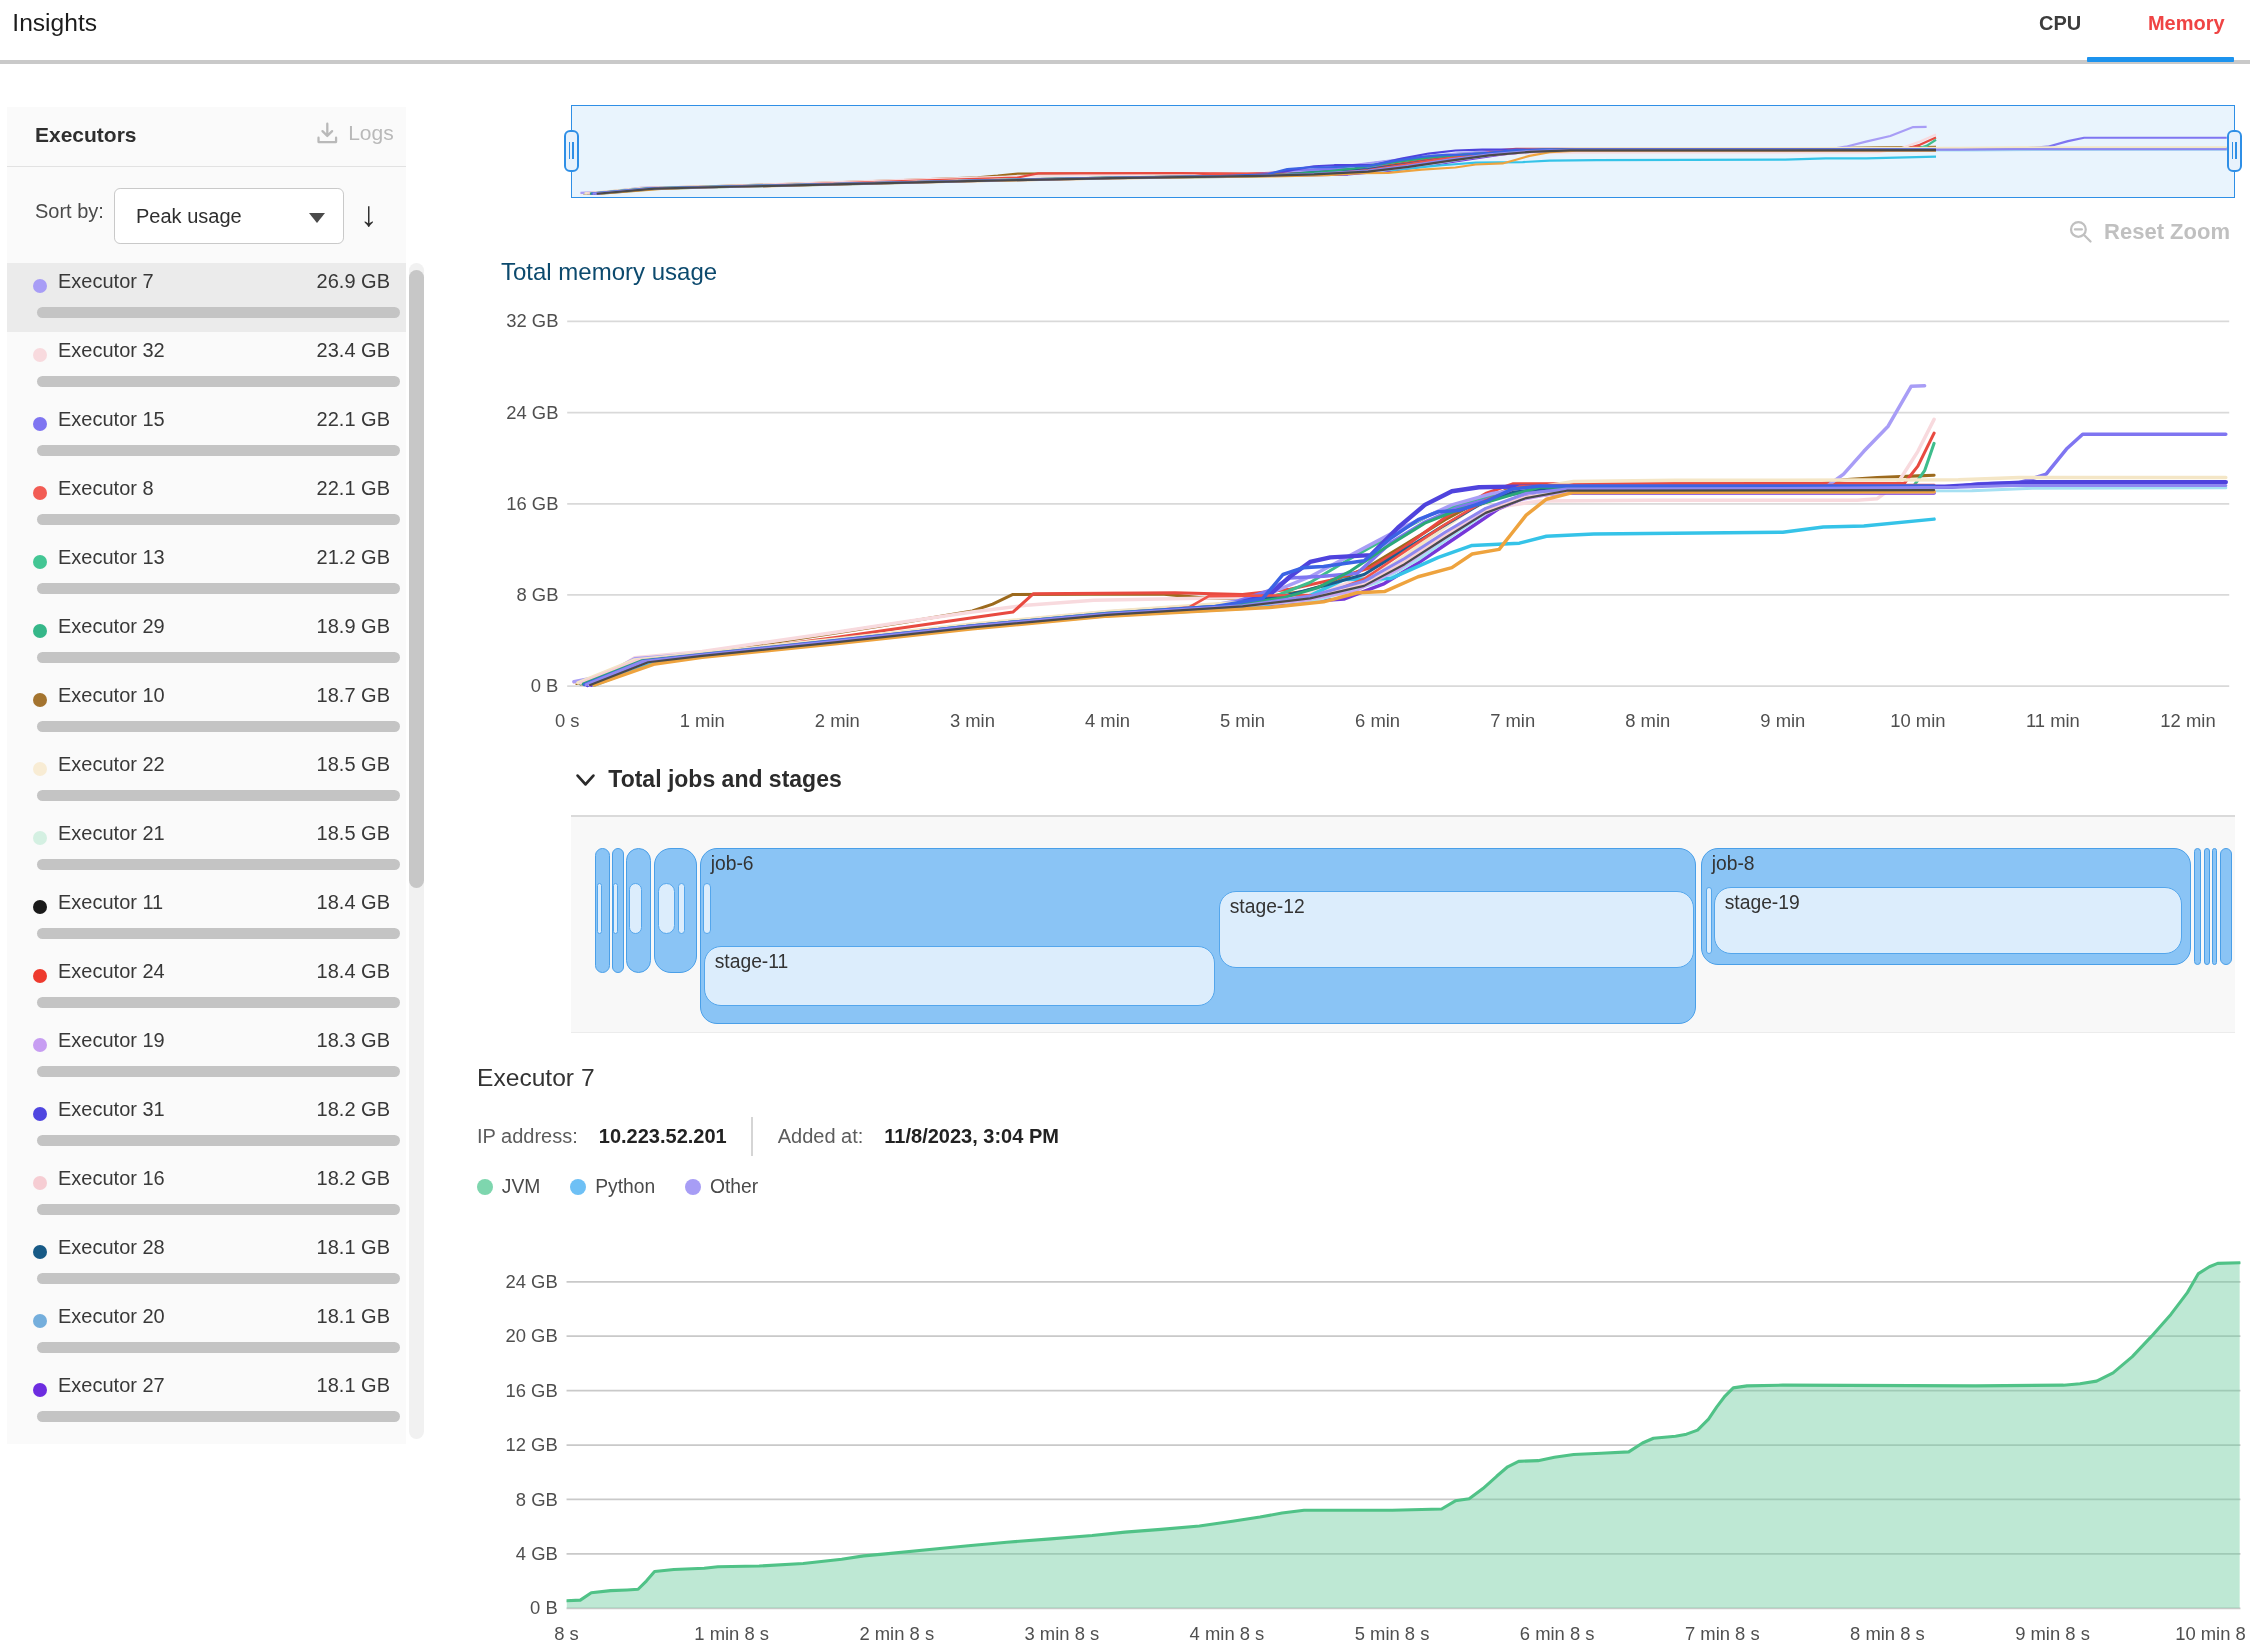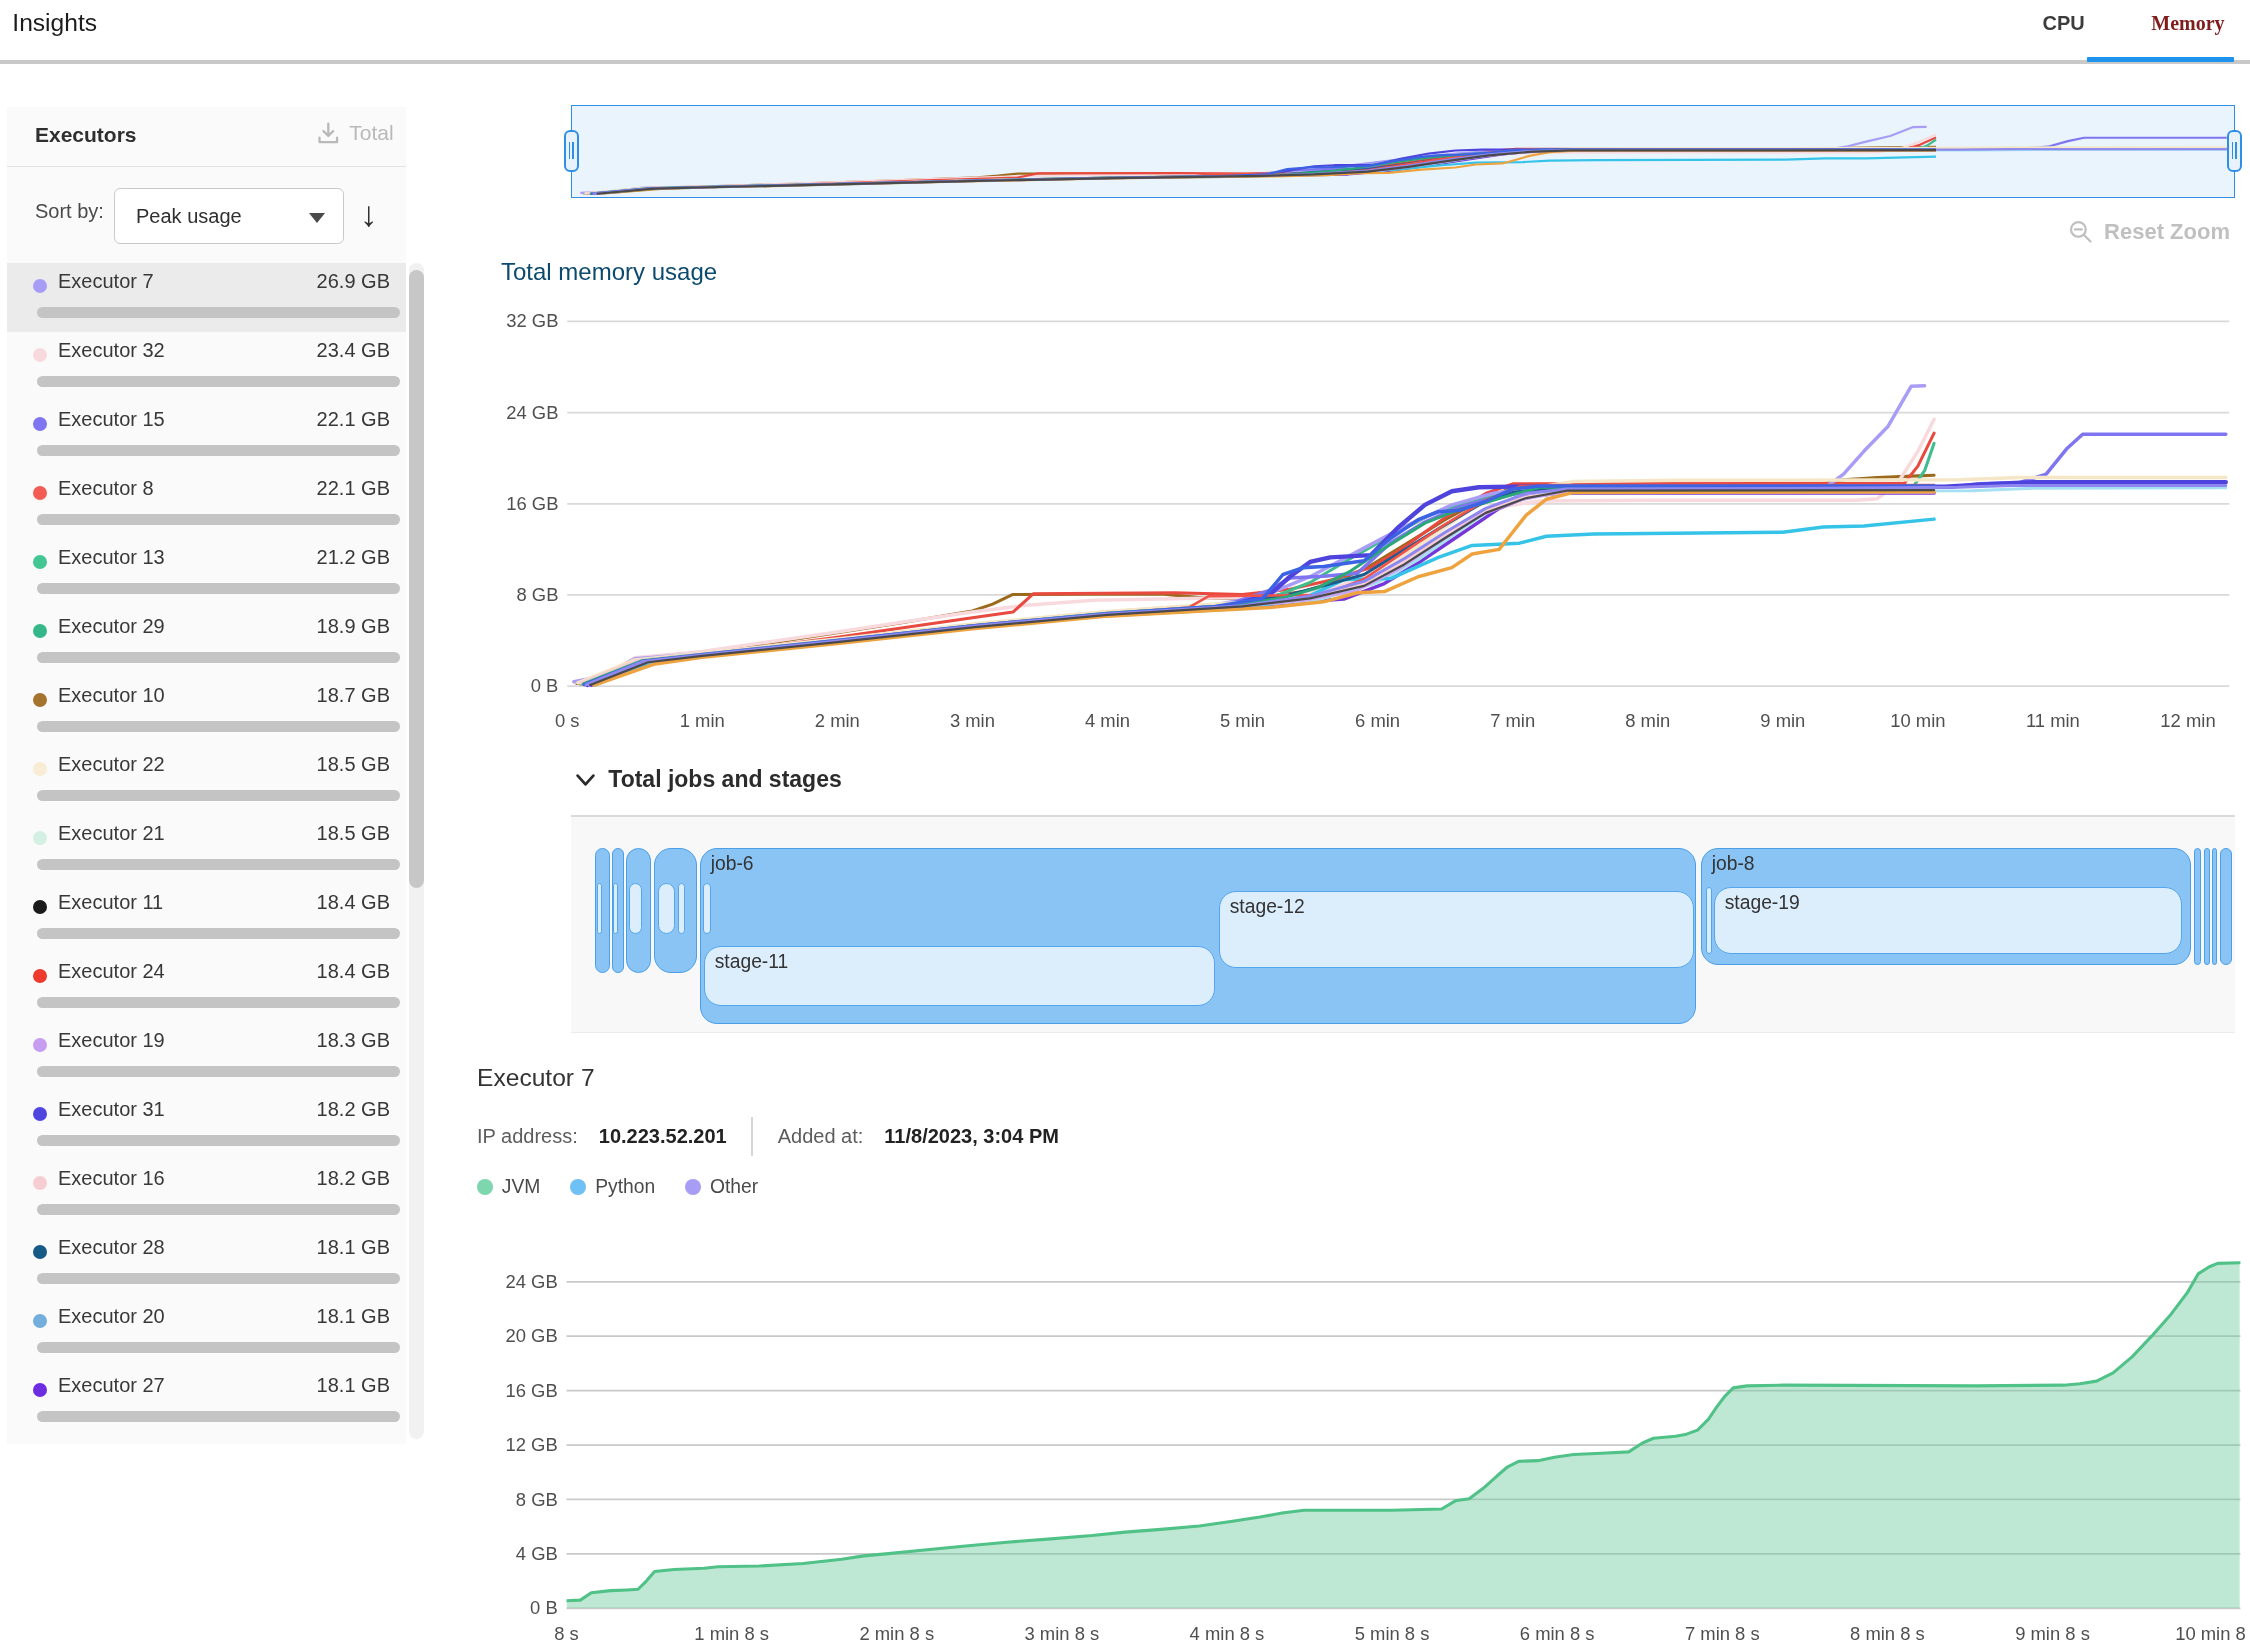--- a/index.html
+++ b/index.html
@@ -5,21 +5,21 @@
   * { margin:0; padding:0; box-sizing:border-box; }
   html,body { background:#fff; }
   body { font-family:"Liberation Sans", sans-serif; color:#333; width:2251px; height:1647px; position:relative; overflow:hidden; }
   .abs { position:absolute; }
 
   
   .page-title { left:12.3px; top:8.8px; font-size:24.6px; font-weight:500; color:#1c1c1c; }
   .topbar-divider { left:0; top:60px; width:2251px; height:3.5px; background:#c9c9c9; }
   .tabs { right:17.6px; top:7px; display:flex; gap:49px; }
   .tab { font-size:20px; font-weight:600; color:#3c3c3c; padding:5.3px 8.8px; cursor:pointer; }
-  .tab.active { color:#7f1d1d;font-family:Liberation Serif, serif; }
+  .tab.active { color:#ef4444; }
   .tab-underline { left:2087px; top:57px; width:147px; height:5.3px; background:#1d93ee; border-radius:0.9px; z-index:2; }
 
   
   .exec-panel { left:7px; top:107px; width:399px; height:1337px; background:#fafafa; }
   .exec-header { position:absolute; left:0; top:0; width:100%; height:60px; border-bottom:1.8px solid #e2e2e2; }
   .exec-title { position:absolute; left:28px; top:16px; font-size:21px; font-weight:700; color:#2f2f2f; }
   .logs-btn { position:absolute; right:12.3px; top:14px; display:flex; align-items:center; gap:8.8px; color:#b9b9b9; font-size:21px; cursor:pointer; }
   .sort-row { position:absolute; left:0; top:60px; width:100%; height:97px; }
   .sort-label { position:absolute; left:28px; top:33px; font-size:20px; color:#4a4a4a; }
   .sort-select { position:absolute; left:107px; top:21px; width:230px; height:56px; background:#fff; border:1.8px solid #c9c9c9; border-radius:6.1px; font-size:20px; color:#2f2f2f; display:flex; align-items:center; padding-left:21px; cursor:pointer; }
@@ -81,21 +81,21 @@
 <div class="abs topbar-divider"></div>
 <div class="abs tab-underline"></div>
 
 <div class="abs exec-panel">
   <div class="exec-header">
     <div class="exec-title">Executors</div>
     <div class="logs-btn">
       <svg class="icon-svg" width="24.6" height="24.6" viewBox="0 0 28 28">
         <path d="M14 3 v13 M8.5 11.5 L14 17 l5.5-5.5 M4 19 v5 h20 v-5" fill="none" stroke="#b9b9b9" stroke-width="2.6" stroke-linecap="round" stroke-linejoin="round"></path>
       </svg>
-      <span>Total</span>
+      <span>Logs</span>
     </div>
   </div>
   <div class="sort-row">
     <div class="sort-label">Sort by:</div>
     <div class="sort-select">
       <span>Peak usage</span>
       <span class="sort-caret"></span>
     </div>
     <div class="sort-dir">↓</div>
   </div>

